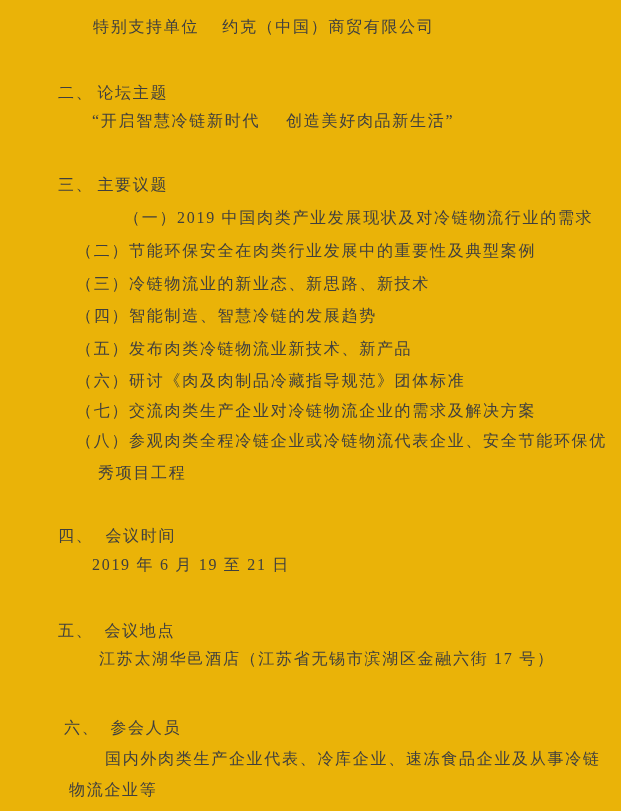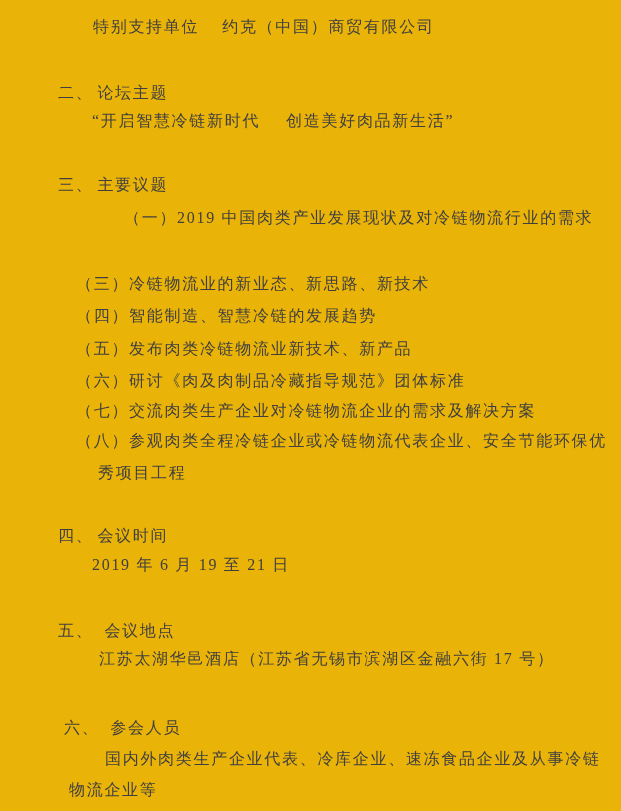--- a/index.html
+++ b/index.html
@@ -32,21 +32,21 @@
   .l-i8b{left:98px;top:464px;}
   .l-h4{left:58px;top:527px;}
   .l-date{left:92px;top:556px;}
   .l-h5{left:58px;top:622px;}
   .l-addr{left:99px;top:650px;}
   .l-h6{left:64px;top:719px;}
   .l-p1{left:105px;top:750px;}
   .l-p2{left:69px;top:781px;}
 
   
-  .gap0{margin-left:4px;}
+  .gap0{margin-left:12px;}
   .gap4{margin-left:4px;}
   .gap11{margin-left:11px;}
   .gap23{margin-left:23px;}
   .gap26{margin-left:26px;}
 </style>
 </head>
 <body>
 
 <div class="page">
 
@@ -60,20 +60,21 @@
 
   <div class="ln l-theme">
     <span>“开启智慧冷链新时代</span><span class="gap26">创造美好肉品新生活”</span>
   </div>
 
   <div class="ln l-h3">
     <span>三、</span><span class="gap4">主要议题</span>
   </div>
 
   <div class="ln l-i1">（一）2019 中国肉类产业发展现状及对冷链物流行业的需求</div>
+  <div class="ln l-i2">（二）节能环保安全在肉类行业发展中的重要性及典型案例</div>
   <div class="ln l-i3">（三）冷链物流业的新业态、新思路、新技术</div>
   <div class="ln l-i4">（四）智能制造、智慧冷链的发展趋势</div>
   <div class="ln l-i5">（五）发布肉类冷链物流业新技术、新产品</div>
   <div class="ln l-i6">（六）研讨《肉及肉制品冷藏指导规范》团体标准</div>
   <div class="ln l-i7">（七）交流肉类生产企业对冷链物流企业的需求及解决方案</div>
   <div class="ln l-i8">（八）参观肉类全程冷链企业或冷链物流代表企业、安全节能环保优</div>
   <div class="ln l-i8b">秀项目工程</div>
 
   <div class="ln l-h4">
     <span>四、</span><span class="gap0">会议时间</span>

